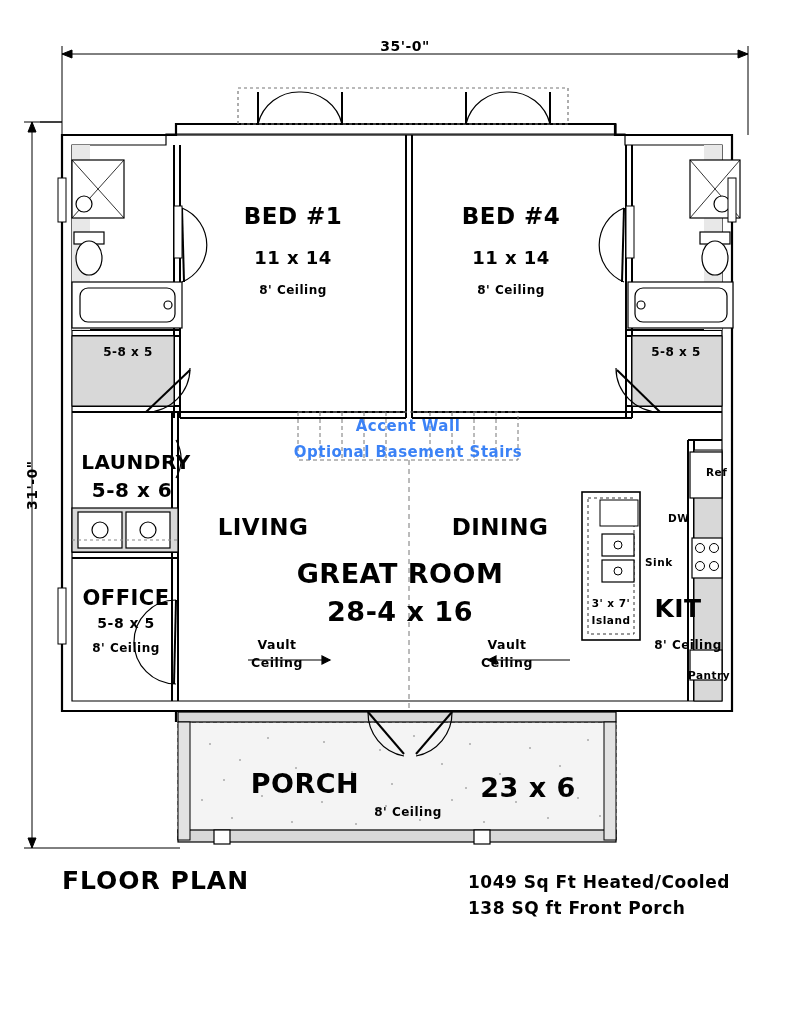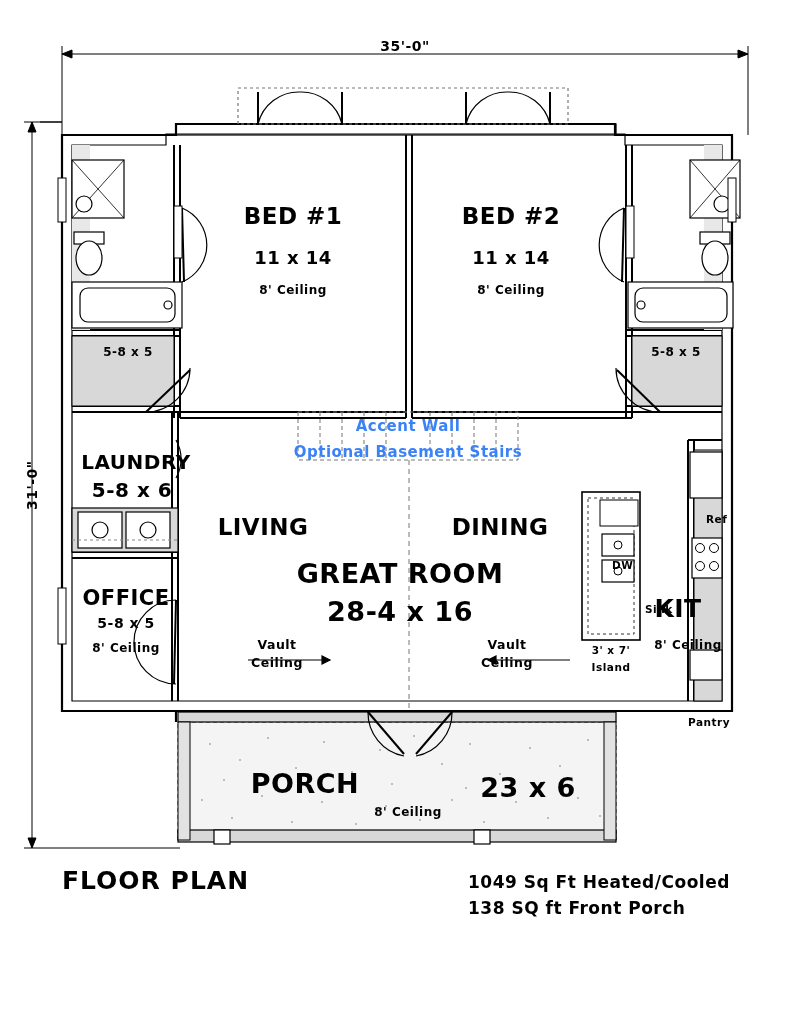--- a/index.html
+++ b/index.html
@@ -46,21 +46,20 @@
     font-size: 12px;
     font-weight: bold;
   }
   .small {
     font-size: 12px;
     font-weight: bold;
   }
   .tiny {
     font-size: 10.5px;
     font-weight: bold;
-    margin-top: 47px;
   }
   .dashed-note {
     font-size: 15px;
     color: #3b82f6;
     font-weight: bold;
   }
   .dim-text {
     font-size: 14px;
     font-weight: bold;
   }
@@ -364,21 +363,21 @@
 
 </svg>
 
 <div class="lbl dim-text center" style="left:405px; top:38px;">35'-0"</div>
 <div class="lbl dim-text dim-vert" style="left:24px; top:510px;">31'-0"</div>
 
 <div class="lbl room-name center" style="left:293px; top:203px;">BED #1</div>
 <div class="lbl room-dim center" style="left:293px; top:247px;">11 x 14</div>
 <div class="lbl ceil center" style="left:293px; top:283px;">8' Ceiling</div>
 
-<div class="lbl room-name center" style="left:511px; top:203px;">BED #2</div>
+<div class="lbl room-name center" style="left:511px; top:203px;">BED #4</div>
 <div class="lbl room-dim center" style="left:511px; top:247px;">11 x 14</div>
 <div class="lbl ceil center" style="left:511px; top:283px;">8' Ceiling</div>
 
 <div class="lbl small center" style="left:128px; top:345px;">5-8 x 5</div>
 <div class="lbl small center" style="left:676px; top:345px;">5-8 x 5</div>
 
 <div class="lbl dashed-note center" style="left:408px; top:417px;">Accent Wall</div>
 <div class="lbl dashed-note center" style="left:408px; top:443px;">Optional Basement Stairs</div>
 
 <div class="lbl room-name center" style="left:136px; top:450px; font-size:20px;">LAUNDRY</div>
@@ -396,21 +395,21 @@
 
 <div class="lbl vault center" style="left:277px; top:637px;">Vault</div>
 <div class="lbl vault center" style="left:277px; top:655px;">Ceiling</div>
 <div class="lbl vault center" style="left:507px; top:637px;">Vault</div>
 <div class="lbl vault center" style="left:507px; top:655px;">Ceiling</div>
 
 <div class="lbl room-name center" style="left:678px; top:594px; font-size:25px;">KIT</div>
 <div class="lbl ceil center" style="left:688px; top:638px;">8' Ceiling</div>
 
 <div class="lbl tiny" style="left:706px; top:466px;">Ref</div>
-<div class="lbl tiny" style="left:612px; top:512px;">DW</div>
+<div class="lbl tiny" style="left:668px; top:512px;">DW</div>
 <div class="lbl tiny" style="left:645px; top:556px;">Sink</div>
 <div class="lbl tiny" style="left:688px; top:669px;">Pantry</div>
 <div class="lbl tiny center" style="left:611px; top:597px;">3' x 7'</div>
 <div class="lbl tiny center" style="left:611px; top:614px;">Island</div>
 
 <div class="lbl room-name big center" style="left:305px; top:768px;">PORCH</div>
 <div class="lbl room-dim big center" style="left:528px; top:772px;">23 x 6</div>
 <div class="lbl ceil center" style="left:408px; top:805px;">8' Ceiling</div>
 
 <div class="lbl title" style="left:62px; top:866px;">FLOOR PLAN</div>

